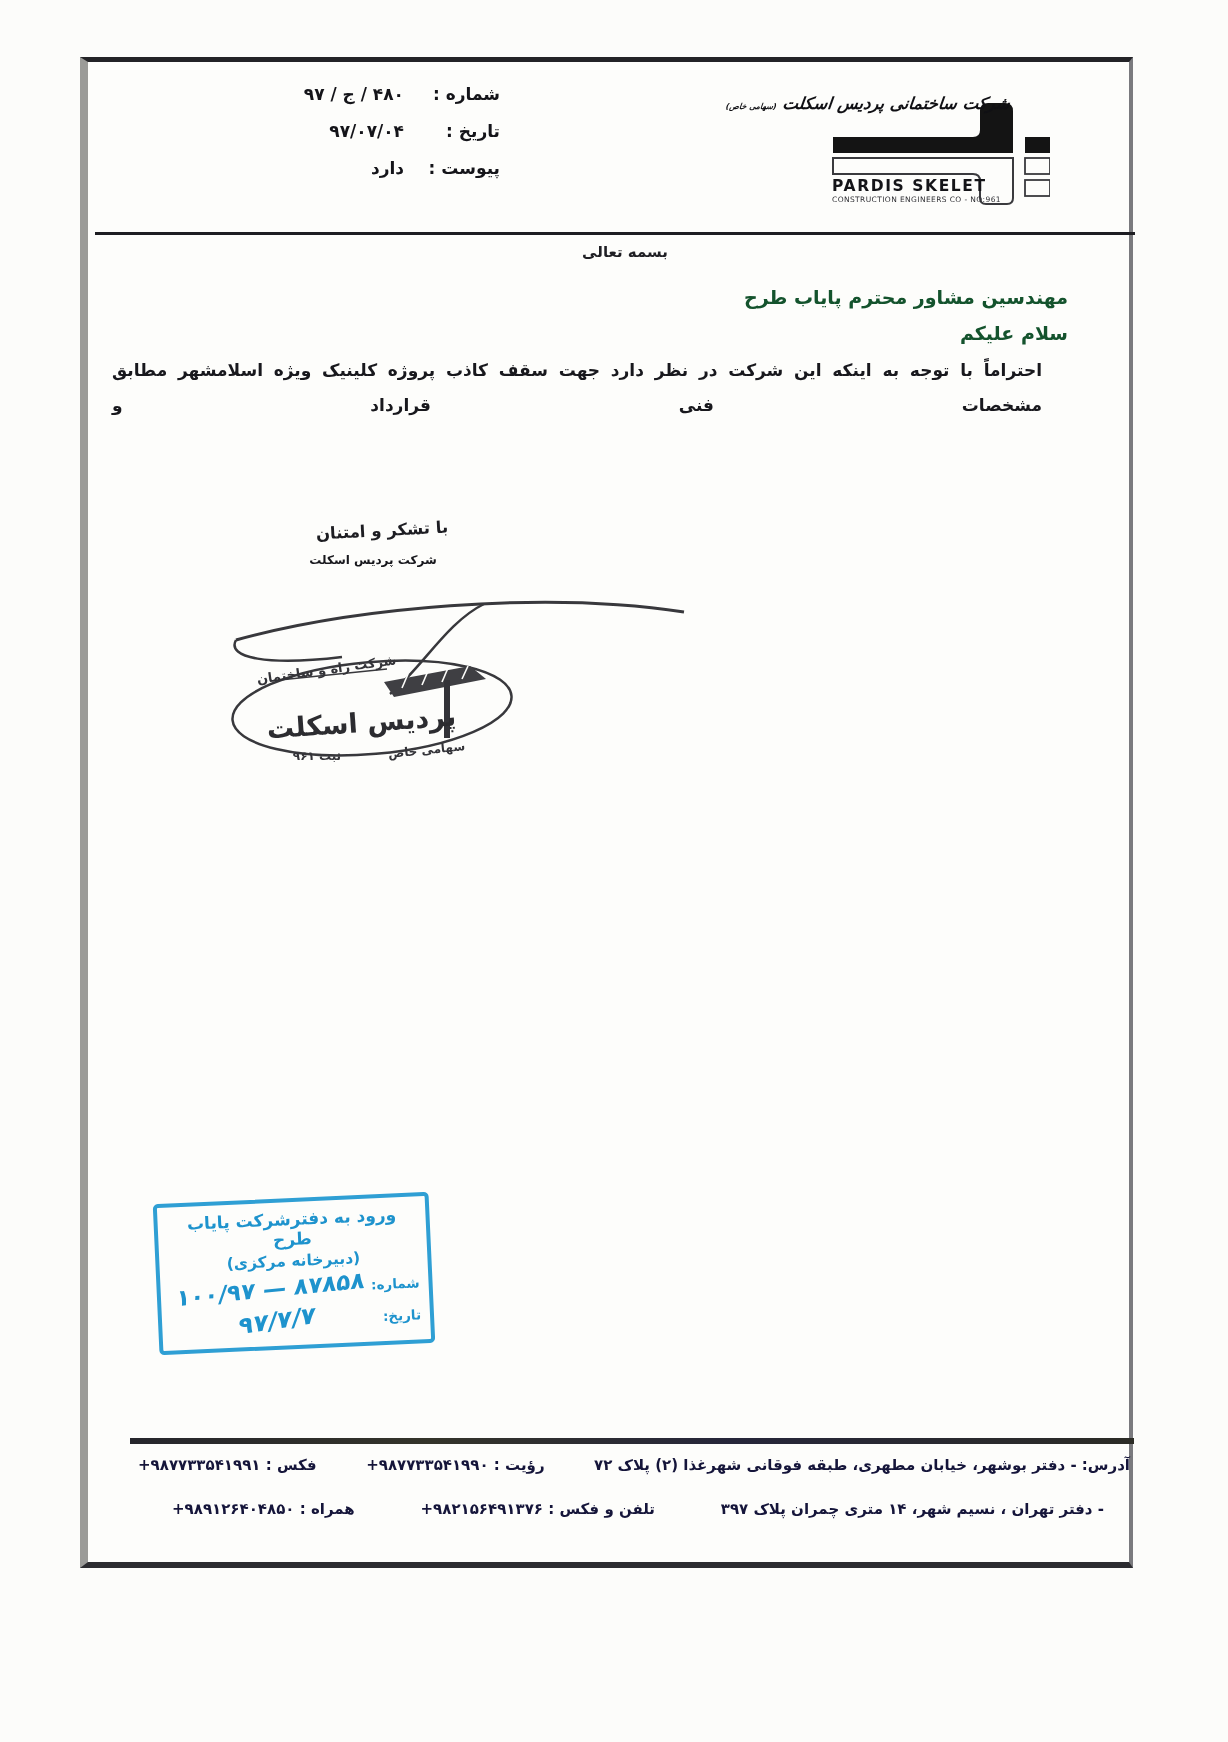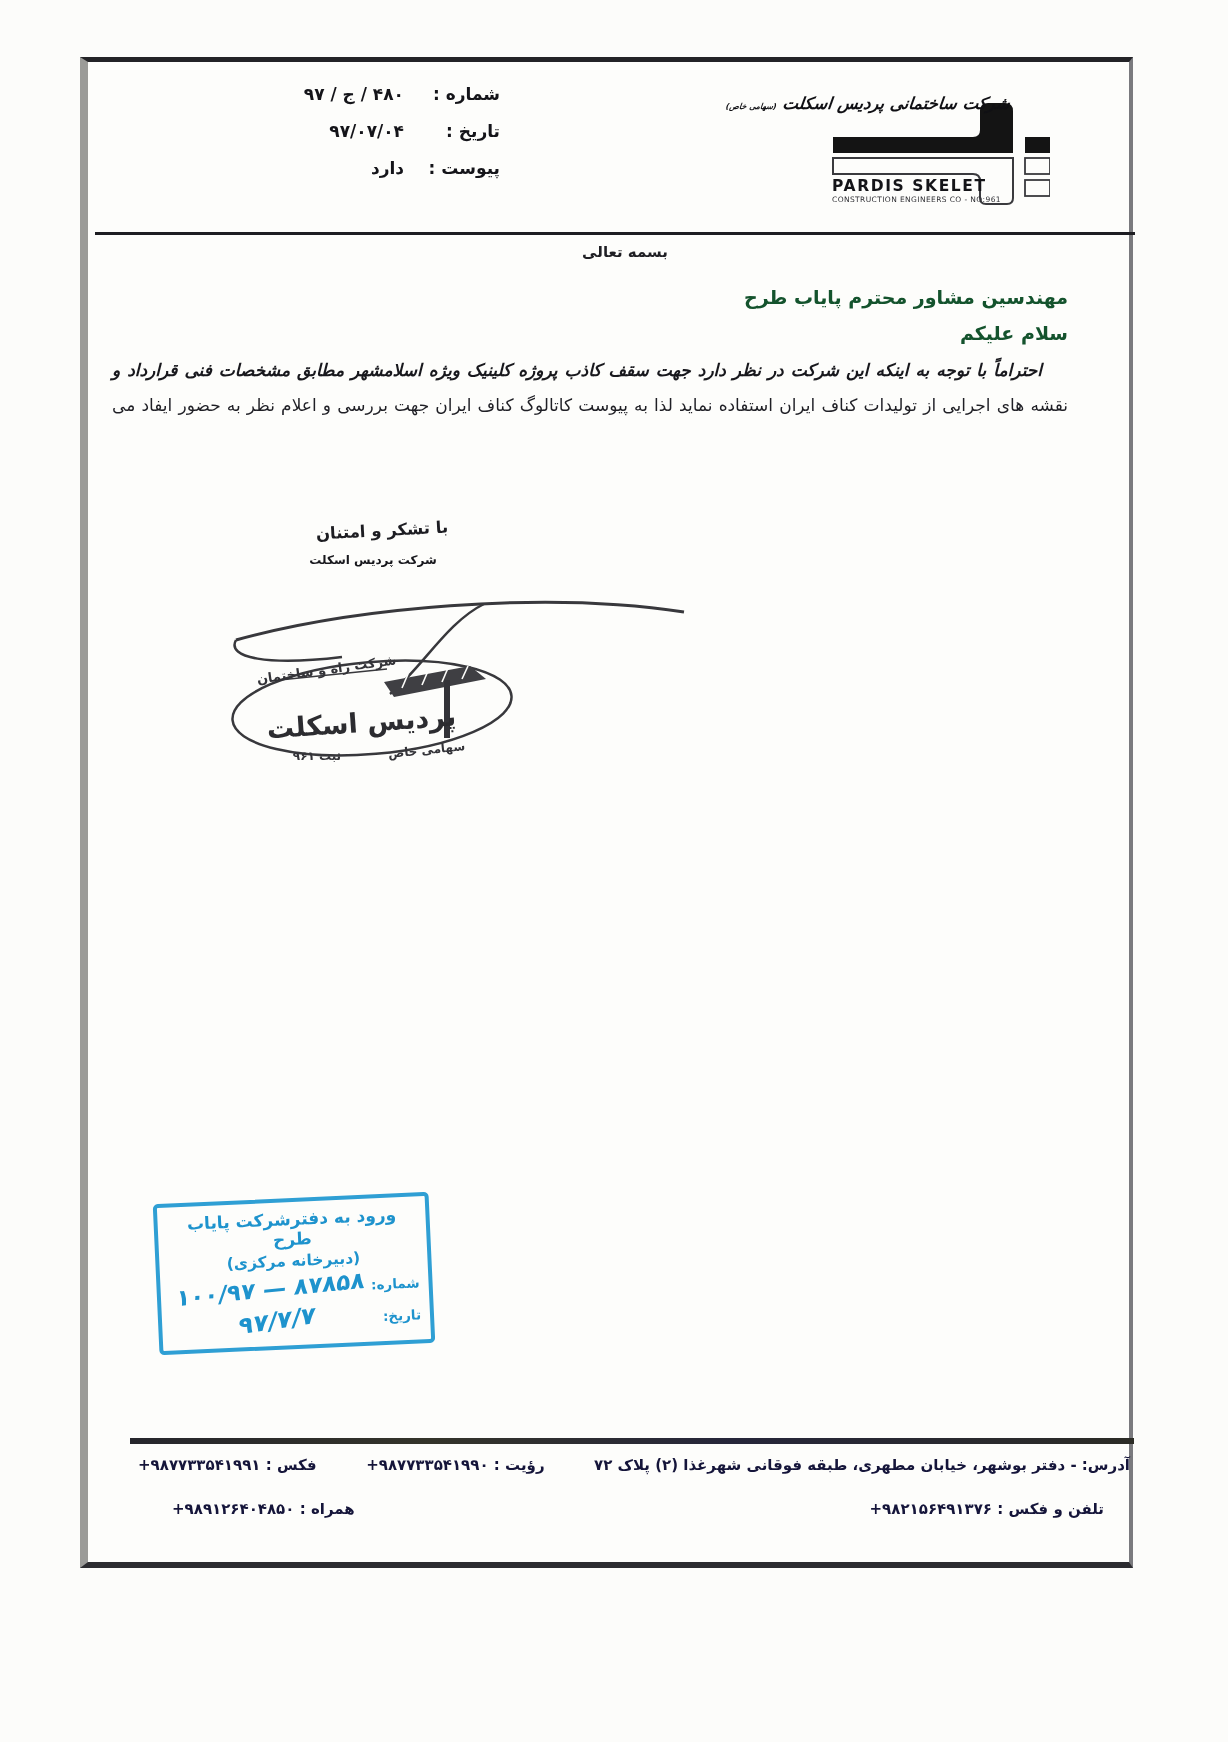--- a/index.html
+++ b/index.html
@@ -42,21 +42,21 @@
   .rule{position:absolute;left:95px;top:232px;width:1040px;height:3px;background:#1d1d22;}
   .besmele{position:absolute;left:520px;top:243px;width:210px;text-align:center;
     font-size:15px;font-weight:600;color:#1f1f24;direction:rtl;}
   
   .body-block{position:absolute;left:112px;top:279px;width:956px;direction:rtl;}
   .recipient,.subject,.salutation{
     font-size:19px;font-weight:800;line-height:36px;color:#14532d;text-align:right;
   }
   .para{font-size:17px;line-height:34.5px;color:#1f1f25;
     text-align:justify;text-align-last:justify;}
-  .para.l1{font-weight:700;padding-right:26px;color:#18181d;margin-top:2px;font-style:italic;}
+  .para.l1{font-weight:700;padding-right:26px;color:#18181d;margin-top:2px;}
   .para.l3{text-align:right;text-align-last:right;}
   
   .closing{position:absolute;left:292px;top:521px;width:180px;text-align:center;
     font-size:16.5px;font-weight:700;color:#1d1d22;direction:rtl;transform:rotate(-3deg);}
   .signatory{position:absolute;left:258px;top:553px;width:230px;text-align:center;
     font-size:12px;font-weight:800;color:#17171c;direction:rtl;}
   .stamp-svg{position:absolute;left:222px;top:582px;}
   .stamp-svg text{font-family:"DejaVu Sans","Liberation Sans",sans-serif;direction:rtl;}
   
   .entry-stamp{
@@ -118,21 +118,20 @@
     <div class="logo-latin-sub">CONSTRUCTION ENGINEERS CO - NO:961</div>
   </div>
 
   <div class="rule"></div>
   <div class="besmele">بسمه تعالی</div>
 
   <div class="body-block">
     <div class="recipient">مهندسین مشاور محترم پایاب طرح</div>
     <div class="salutation">سلام علیکم</div>
     <div class="para l1">احتراماً با توجه به اینکه این شرکت در نظر دارد جهت سقف کاذب پروژه کلینیک ویژه اسلامشهر مطابق مشخصات فنی قرارداد و</div>
-    <div class="para l2">نقشه های اجرایی از تولیدات کناف ایران استفاده نماید لذا به پیوست کاتالوگ کناف ایران جهت بررسی و اعلام نظر به حضور ایفاد می</div>
   </div>
 
   <div class="closing">با تشکر و امتنان</div>
   <div class="signatory">شرکت پردیس اسکلت</div>
 
   <svg class="stamp-svg" width="486" height="192" viewBox="0 0 486 192">
 
     <path d="M14 58 C 130 26, 320 8, 462 30" fill="none" stroke="#38383c" stroke-width="3"></path>
     <path d="M14 58 C 4 76, 46 84, 120 75" fill="none" stroke="#38383c" stroke-width="2.5"></path>
     <path d="M262 22 C 225 40, 200 86, 168 112" fill="none" stroke="#38383c" stroke-width="2.5"></path>
@@ -172,20 +171,21 @@
     <span class="f-seg">
       <span>رؤیت :</span>
       <span class="num">+۹۸۷۷۳۳۵۴۱۹۹۰</span>
     </span>
     <span class="f-seg">
       <span>فکس :</span>
       <span class="num">+۹۸۷۷۳۳۵۴۱۹۹۱</span>
     </span>
   </div>
   <div class="footer-line f2">
+    <span class="f-seg">- دفتر تهران ، نسیم شهر، ۱۴ متری چمران پلاک ۳۹۷</span>
     <span class="f-seg">
       <span>تلفن و فکس :</span>
       <span class="num">+۹۸۲۱۵۶۴۹۱۳۷۶</span>
     </span>
     <span class="f-seg">
       <span>همراه :</span>
       <span class="num">+۹۸۹۱۲۶۴۰۴۸۵۰</span>
     </span>
   </div>
 </div>

